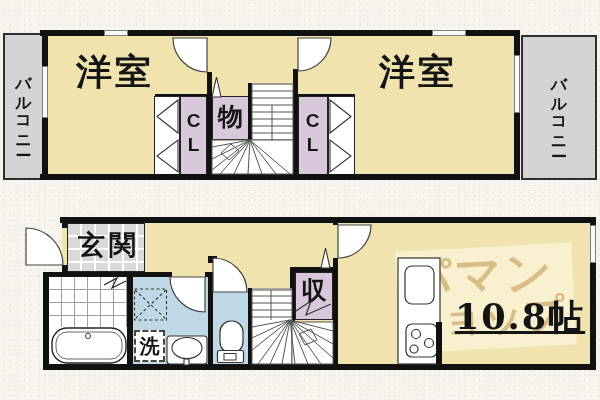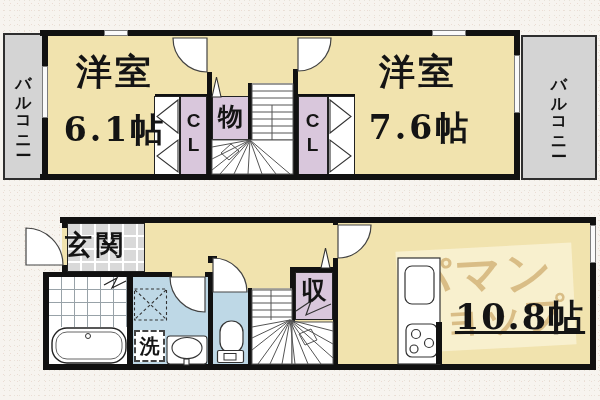--- a/index.html
+++ b/index.html
@@ -222,23 +222,21 @@
       <rect x="436" y="322" width="6" height="42" fill="#111" stroke="none"></rect>
     </g>
 
     <polyline points="296,311 311,301 306,315 331,304" fill="none" stroke="#333" stroke-width="1.2"></polyline>
 
     <line x1="252" y1="84" x2="293" y2="84" stroke="#999" stroke-width="1.5"></line>
     <line x1="252" y1="289" x2="292" y2="289" stroke="#999" stroke-width="1.5"></line>
   </svg>
 
   <div class="lbl" style="left:50px;top:53px;width:130px;font-size:36px;letter-spacing:3px;">洋室</div>
-  <div class="lbl" style="left:40px;top:113px;width:150px;font-size:33px;letter-spacing:3px;">6.1帖</div>
   <div class="lbl" style="left:343px;top:53px;width:150px;font-size:36px;letter-spacing:3px;">洋室</div>
-  <div class="lbl" style="left:340px;top:111px;width:160px;font-size:33px;letter-spacing:3px;">7.6帖</div>
   <div class="lbl vert cl" style="left:184px;top:110px;">CL</div>
   <div class="lbl vert cl" style="left:303px;top:110px;">CL</div>
   <div class="lbl" style="left:212px;top:104px;width:37px;font-size:25px;">物</div>
-  <div class="lbl" style="left:57px;top:231px;width:78px;font-size:27px;letter-spacing:4px;">玄関</div>
+  <div class="lbl" style="left:70px;top:231px;width:78px;font-size:27px;letter-spacing:4px;">玄関</div>
   <div class="lbl" style="left:295px;top:278px;width:38px;font-size:25px;">収</div>
   <div class="lbl" style="left:445px;top:299px;width:150px;font-size:35px;letter-spacing:2px;text-decoration:underline;">10.8帖</div>
 
 </div>
 
 </body></html>

